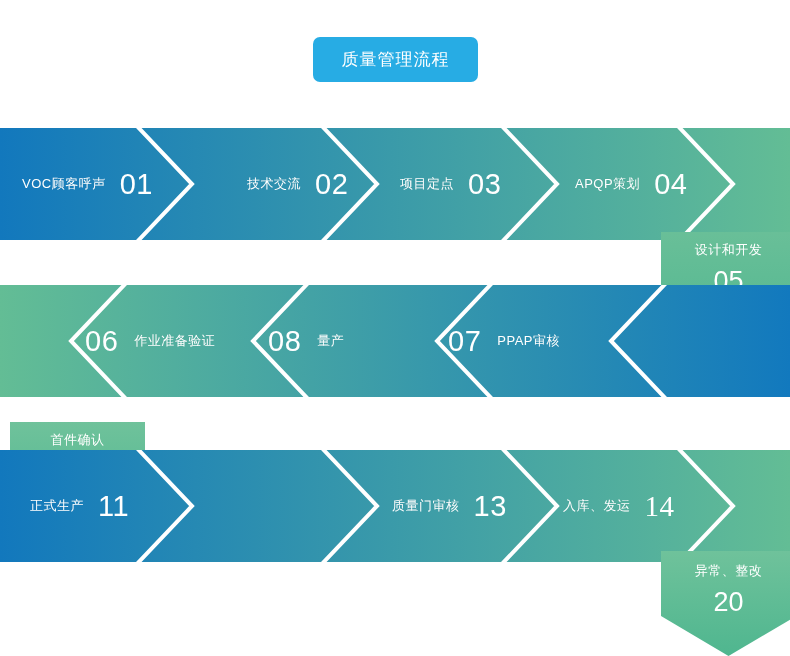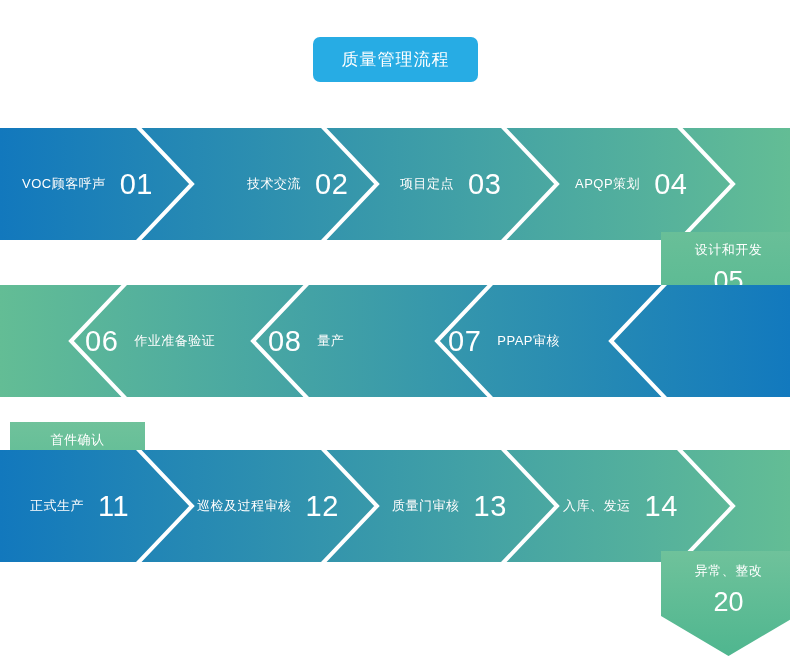--- a/index.html
+++ b/index.html
@@ -158,29 +158,25 @@
         <path d="M320,-4 L377,56 L320,116"></path>
         <path d="M500,-4 L557,56 L500,116"></path>
         <path d="M676,-4 L733,56 L676,116"></path>
       </g>
     </svg>
 
     <div class="cell fwd" style="left:30px;width:150px;">
       <span class="lbl">正式生产</span>
       <span class="num">11</span>
     </div>
-    <div class="cell fwd" style="left:197px;width:165px;">
-      <span class="lbl">巡检及过程审核</span>
-      <span class="num">12</span>
-    </div>
     <div class="cell fwd" style="left:392px;width:145px;">
       <span class="lbl">质量门审核</span>
       <span class="num">13</span>
     </div>
-    <div class="cell fwd" style="left:563px;width:155px;">
+    <div class="cell fwd" style="left:563px;width:155px;font-family:Liberation Serif, serif;">
       <span class="lbl">入库、发运</span>
       <span class="num">14</span>
     </div>
   </div>
 
   <div class="connector" id="conn15" style="left: 661px; top: 551px; height: 105px; padding-top: 11px; background: linear-gradient(rgb(111, 194, 155) 0%, rgb(79, 182, 143) 100%);">
     <span class="lbl">异常、整改</span>
     <span class="num">20</span>
   </div>
 

